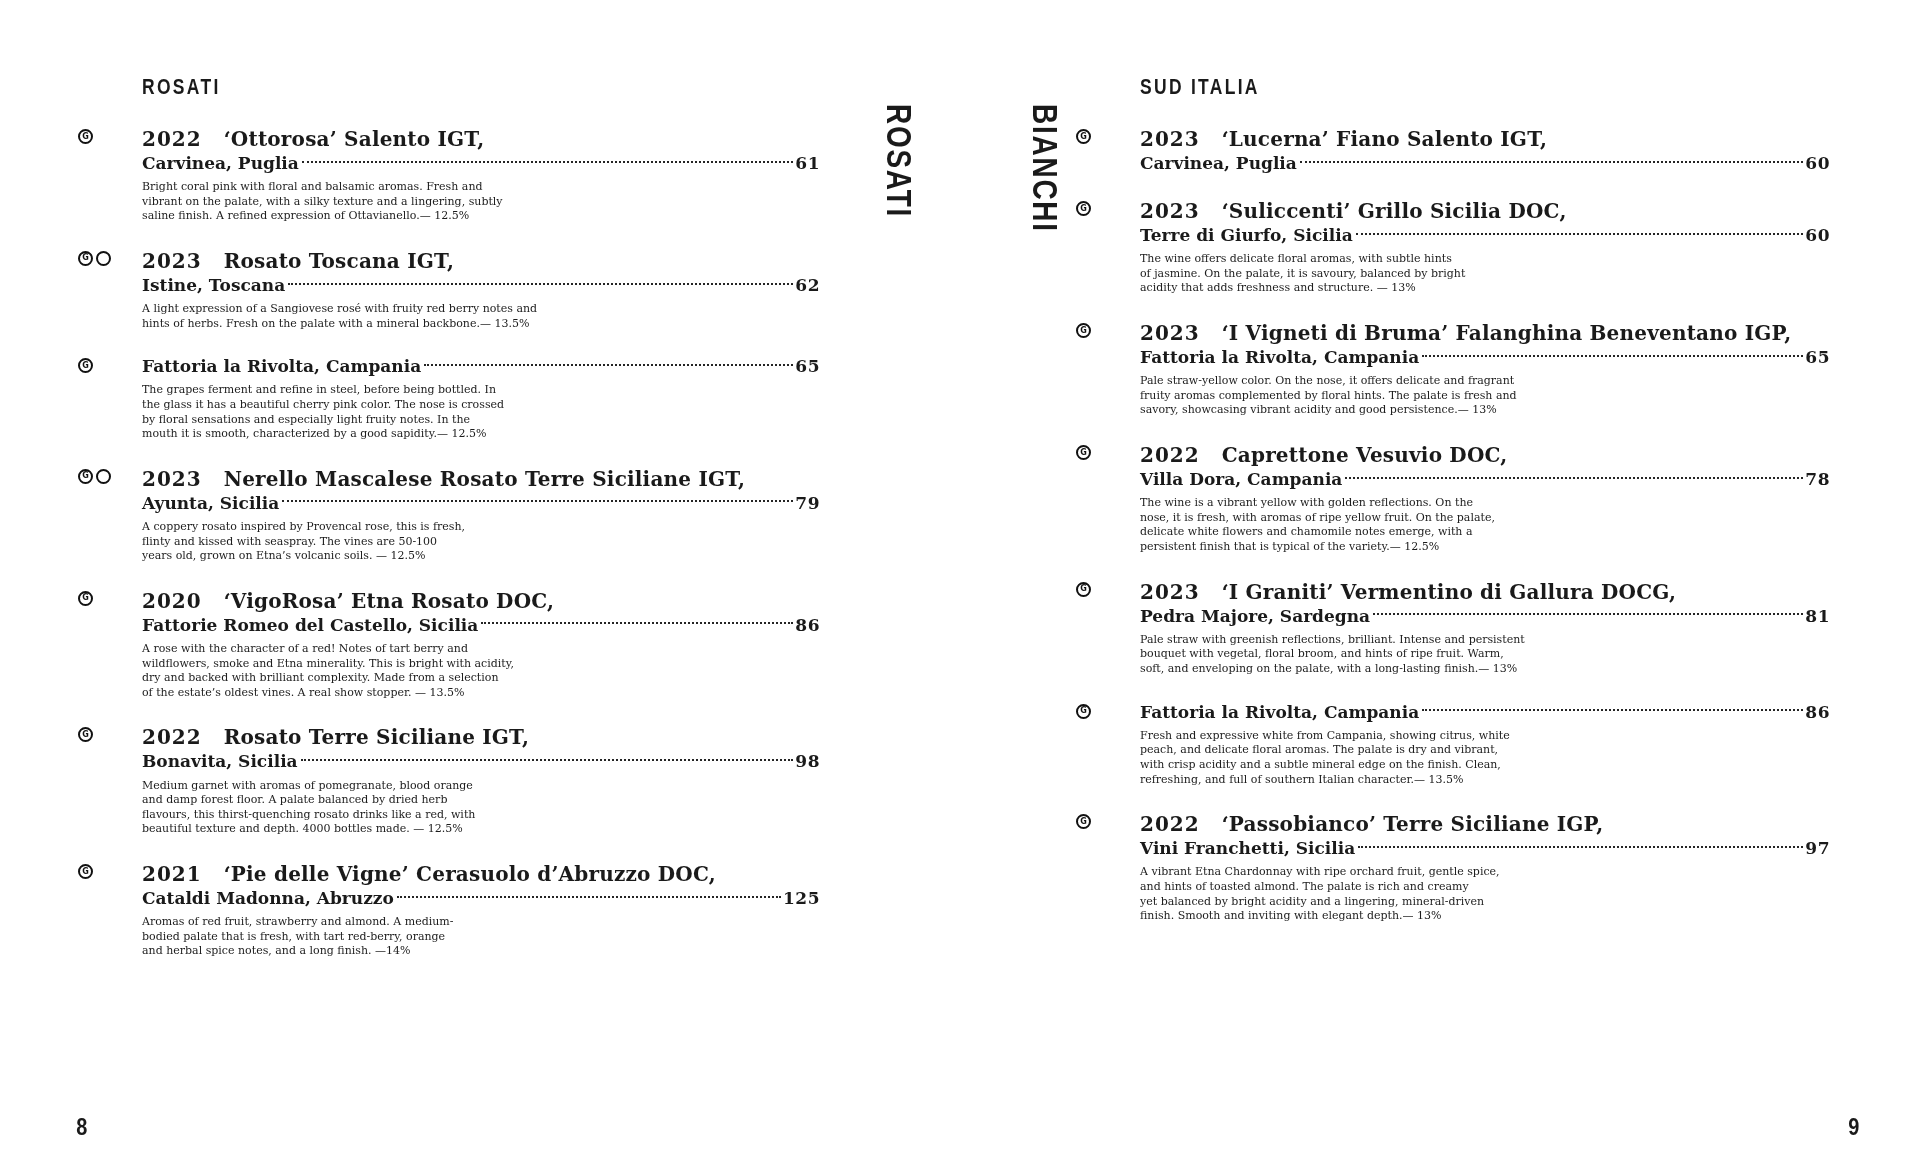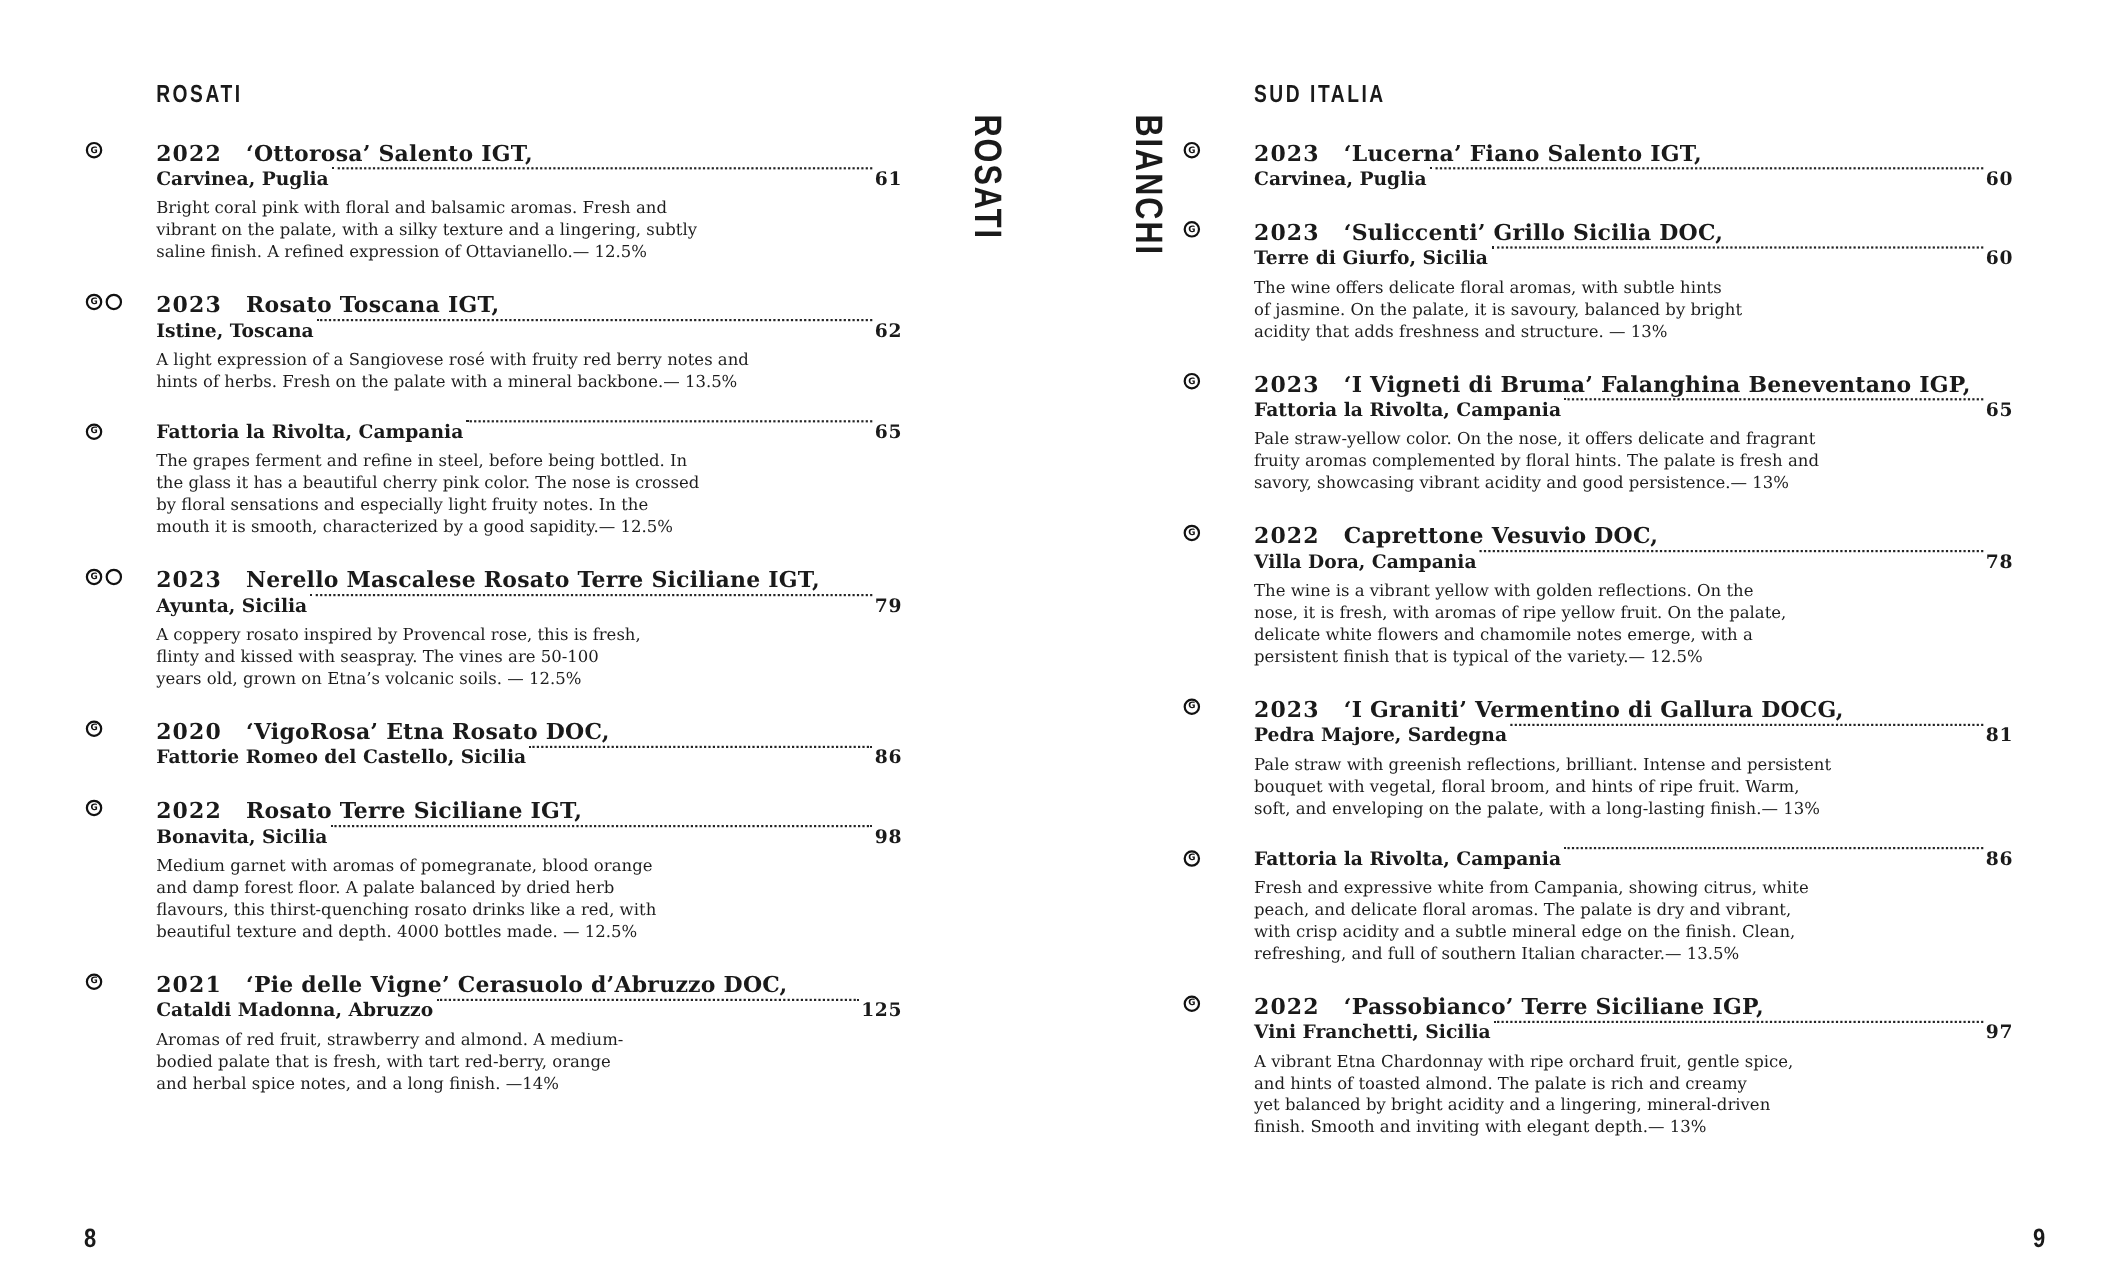--- a/index.html
+++ b/index.html
@@ -37,28 +37,28 @@
     border-radius: 50%;
     display: inline-flex; align-items: center; justify-content: center;
     font: 700 8px "DejaVu Sans", sans-serif;
     color: #111;
     line-height: 1;
   }
 
   .title-line { font-weight: 700; font-size: 20px; letter-spacing: 0.2px; line-height: 1.3; }
   .year { margin-right: 22px; letter-spacing: 1px; }
 
-  .producer-line { display: flex; align-items: flex-start; font-weight: 700; font-size: 17px; line-height: 1.3; }
+  .producer-line { display: flex; align-items: center; font-weight: 700; font-size: 17px; line-height: 1.3; }
   .producer { white-space: nowrap; }
   .leader { flex: 1 1 auto; border-bottom: 2px dotted #242424; margin: 0 2px 3px 3px; min-width: 24px; }
   .price { letter-spacing: 0.5px; }
 
   .desc {
     margin: 6px 0 0;
-    font-size: 15px;
+    font-size: 11px;
     line-height: 1.33;
     color: #1c1c1c;
     white-space: pre-line;
     max-width: 620px;
   }
 
   .spine-label {
     position: absolute;
     font-family: "Liberation Sans", sans-serif;
     font-weight: 700;
@@ -169,20 +169,24 @@
         </span>
     <div class="entry-body">
       <div class="title-line">
         <span class="year">2020</span><span class="wine-name">‘VigoRosa’ Etna Rosato DOC,</span>
       </div>
       <div class="producer-line">
         <span class="producer">Fattorie Romeo del Castello, Sicilia</span>
         <span class="leader"></span>
         <span class="price">86</span>
       </div>
+      <p class="desc">A rose with the character of a red! Notes of tart berry and
+wildflowers, smoke and Etna minerality. This is bright with acidity,
+dry and backed with brilliant complexity. Made from a selection
+of the estate’s oldest vines. A real show stopper. — 13.5%</p>
     </div>
   </article>
 
   <article class="entry">
     <span class="icons">
           <span class="cicon">G</span>
         </span>
     <div class="entry-body">
       <div class="title-line">
         <span class="year">2022</span><span class="wine-name">Rosato Terre Siciliane IGT,</span>

